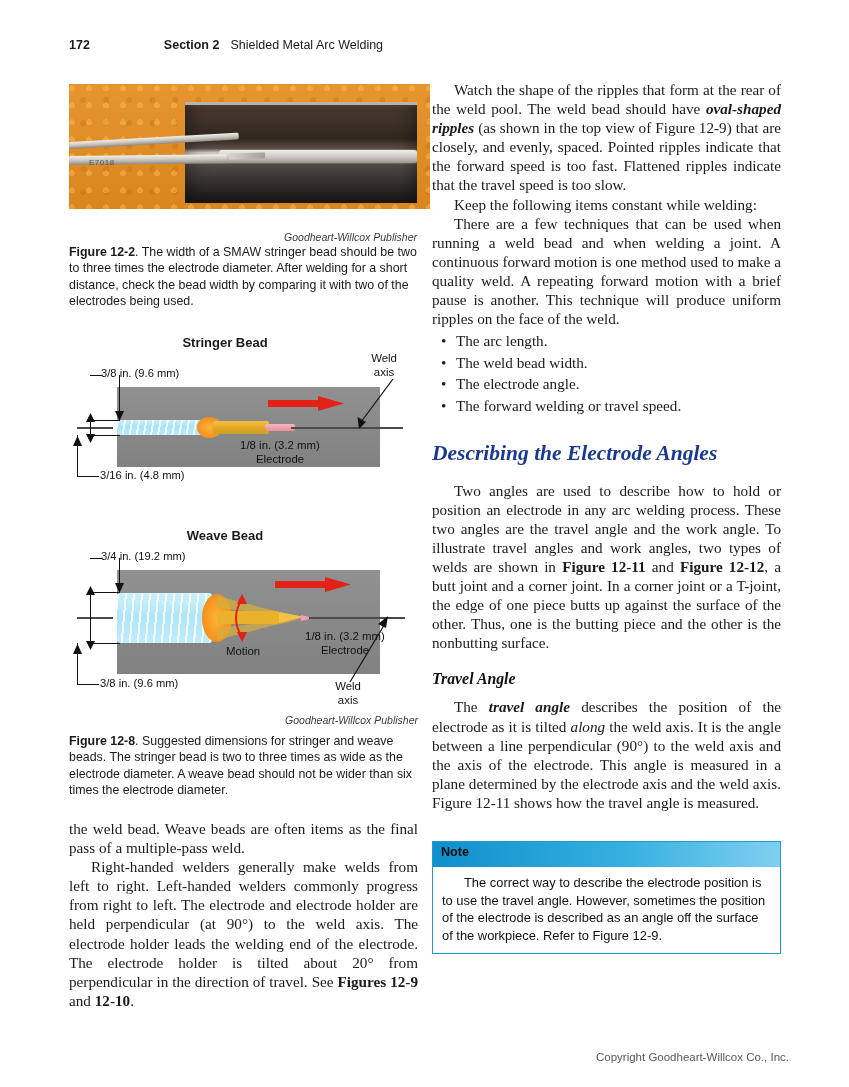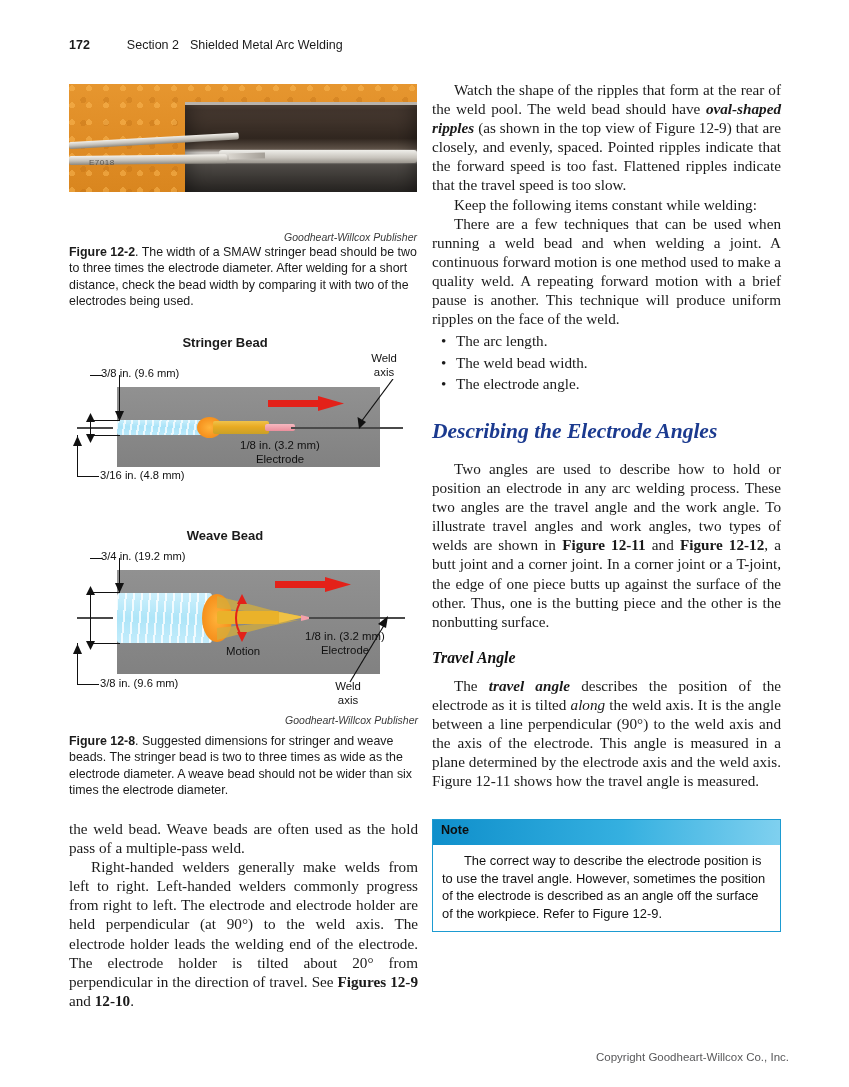--- a/index.html
+++ b/index.html
@@ -23,21 +23,21 @@
     left: 69px;
     right: 69px;
     height: 20px;
     font-family: "Liberation Sans", sans-serif;
     font-size: 12.5px;
     color: #1a1a1a;
     display: flex;
     align-items: baseline;
   }
   .rh-page { font-weight: bold; margin-right: 37px; }
-  .rh-section { font-weight: normal; margin-right: 11px; }
+  .rh-section { font-weight: bold; margin-right: 11px; margin-left: 37px; }
   .rh-title { font-weight: normal; }
   .col-right {
     position: absolute;
     top: 80px;
     left: 432px;
     width: 349px;
   }
 
   
   p.body {
@@ -52,23 +52,24 @@
   .bi { font-style: italic; font-weight: bold; }
   .i  { font-style: italic; }
   .b  { font-weight: bold; }
 
   
   .photo {
     position: absolute;
     left: 69px;
     top: 84px;
     width: 348px;
-    height: 108px;
+    height: 125px;
     overflow: hidden;
     background: #f9a8d4;
+    padding-left: 13px;
   }
   .photo-bg {
     position: absolute;
     inset: 0;
     background:
       radial-gradient(circle at 18% 25%, rgba(255,190,90,.45) 0 3px, transparent 3px),
       radial-gradient(circle at 62% 70%, rgba(190,110,20,.35) 0 3px, transparent 3px),
       linear-gradient(180deg, #e6962f 0%, #df8c25 55%, #d9861f 100%);
     background-size: 17px 17px, 23px 23px, 100% 100%;
   }
@@ -446,36 +447,37 @@
   </svg>
 </div>
 
 <div class="credit" style="position:absolute; left:69px; top:714px; width:349px;">Goodheart-Willcox Publisher</div>
 
 <div class="fig-caption" style="position:absolute; left:69px; top:733px; width:349px;">
   <span class="figlabel">Figure 12-8</span><span>. Suggested dimensions for stringer and weave beads. The stringer bead is two to three times as wide as the electrode diameter. A weave bead should not be wider than six times the electrode diameter.</span>
 </div>
 
 <div style="position:absolute; left:69px; top:819px; width:349px;">
-  <p class="body noindent">the weld bead. Weave beads are often used as the hold pass of a multiple-pass weld.</p>
+  <p class="body noindent">the weld bead. Weave beads are often items as the final pass of a multiple-pass weld.</p>
   <p class="body"><span>Right-handed welders generally make welds from left to right. Left-handed welders commonly progress from right to left. The electrode and electrode holder are held perpendicular (at 90°) to the weld axis. The electrode holder leads the welding end of the electrode. The electrode holder is tilted about 20° from perpendicular in the direction of travel. See </span><span class="b">Figures 12-9</span><span> and </span><span class="b">12-10</span><span>.</span></p>
 </div>
 
 <div class="col-right">
 
   <p class="body"><span>Watch the shape of the ripples that form at the rear of the weld pool. The weld bead should have </span><span class="bi">oval-shaped ripples</span><span> (as shown in the top view of Figure 12-9) that are closely, and evenly, spaced. Pointed ripples indicate that the forward speed is too fast. Flattened ripples indicate that the travel speed is too slow.</span></p>
 
   <p class="body" style="margin-top:0;">Keep the following items constant while welding:</p>
 
   <p class="body">There are a few techniques that can be used when running a weld bead and when welding a joint. A continuous forward motion is one method used to make a quality weld. A repeating forward motion with a brief pause is another. This technique will produce uniform ripples on the face of the weld.</p>
 
   <ul class="bullets" style="margin-top:2px;">
     <li>The arc length.</li>
     <li>The weld bead width.</li>
     <li>The electrode angle.</li>
+    <li>The forward welding or travel speed.</li>
   </ul>
 
 
   <h2 class="head-a" style="margin-top:23px;">Describing the Electrode Angles</h2>
 
   <p class="body" style="margin-top:15px;"><span>Two angles are used to describe how to hold or position an electrode in any arc welding process. These two angles are the travel angle and the work angle. To illustrate travel angles and work angles, two types of welds are shown in </span><span class="b">Figure 12-11</span><span> and </span><span class="b">Figure 12-12</span><span>, a butt joint and a corner joint. In a corner joint or a T-joint, the edge of one piece butts up against the surface of the other. Thus, one is the butting piece and the other is the nonbutting surface.</span></p>
 
   <h3 class="head-b" style="margin-top:17px;">Travel Angle</h3>
 
   <p class="body" style="margin-top:8px;"><span>The </span><span class="bi">travel angle</span><span> describes the position of the electrode as it is tilted </span><span class="i">along</span><span> the weld axis. It is the angle between a line perpendicular (90°) to the weld axis and the axis of the electrode. This angle is measured in a plane determined by the electrode axis and the weld axis. Figure 12-11 shows how the travel angle is measured.</span></p>

